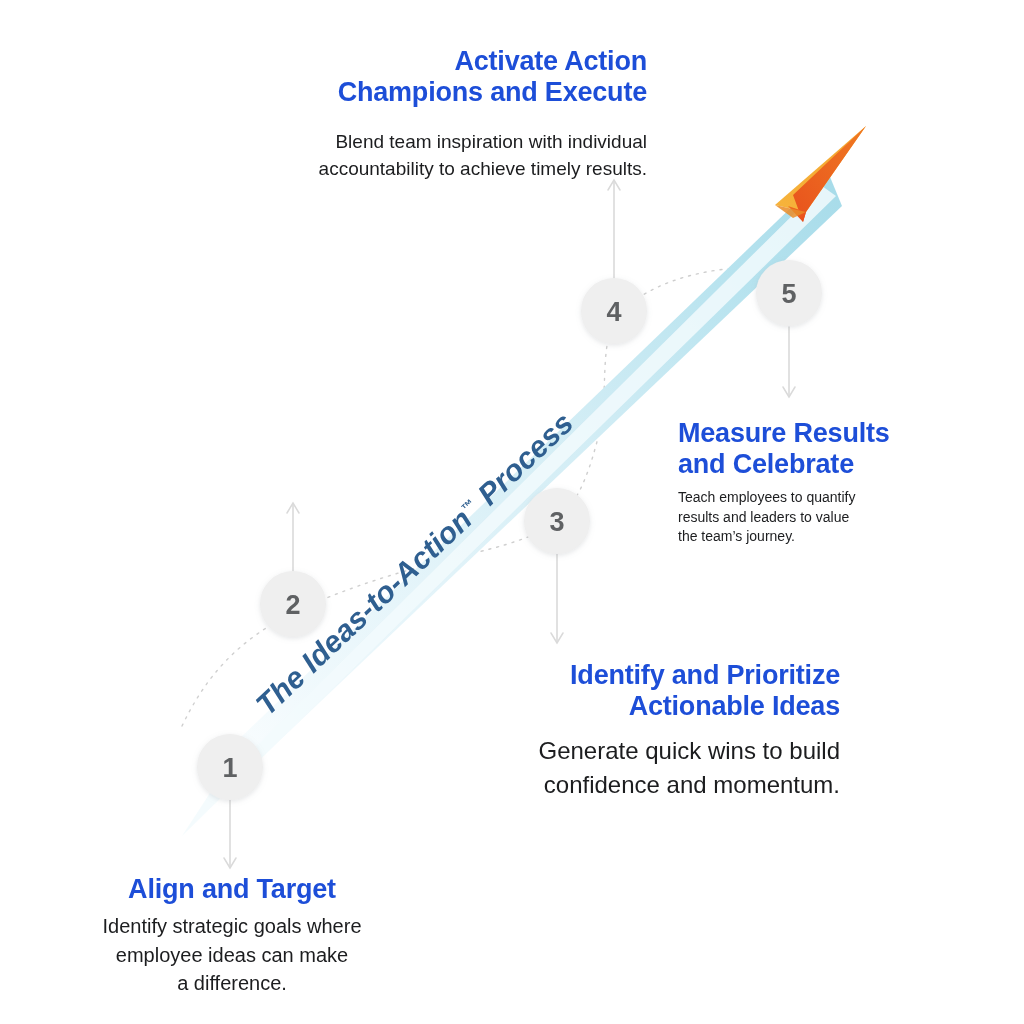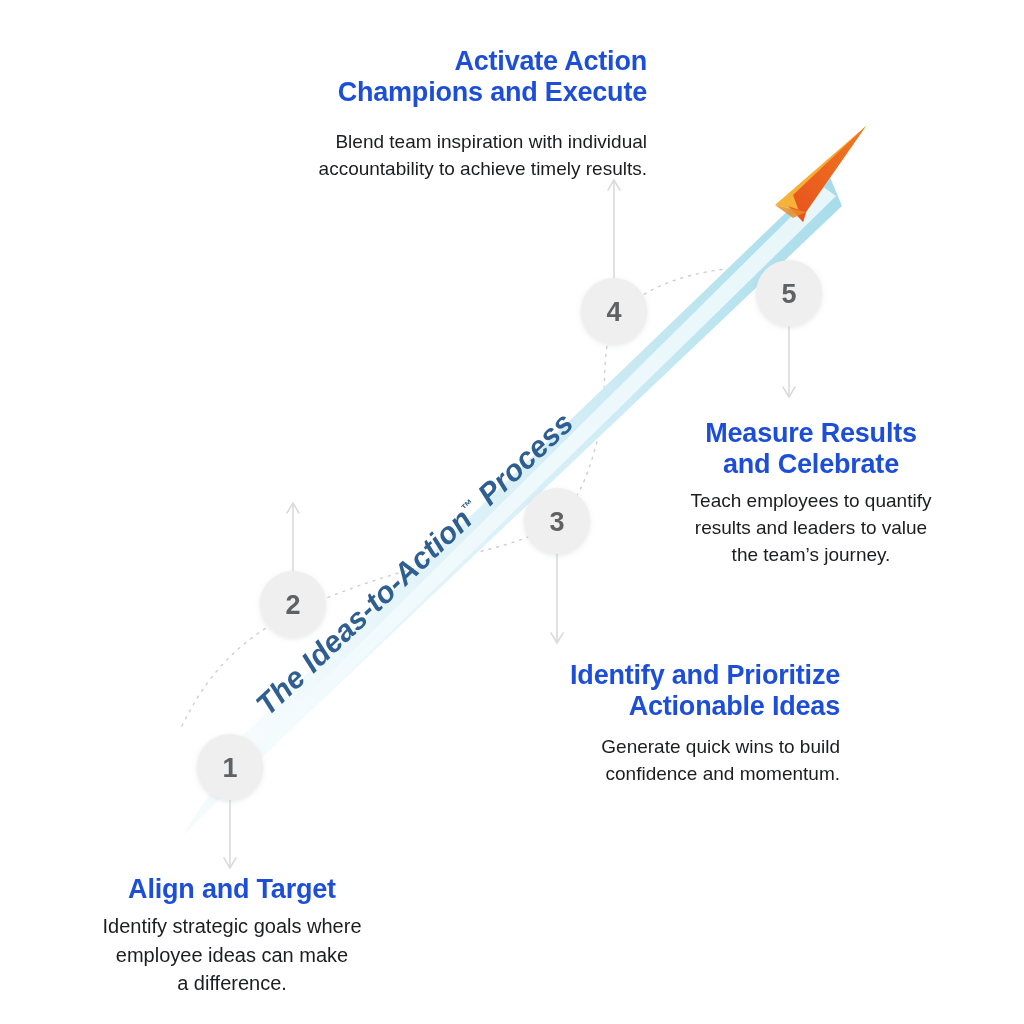--- a/index.html
+++ b/index.html
@@ -61,37 +61,37 @@
   }
   #step-2 .step-title { font-size: 27px; line-height: 1.16; }
   #step-2 .step-desc  { font-size: 19px; line-height: 1.42; }
 
   
   #step-3 {
     left: 510px; top: 660px; width: 330px;
     text-align: right;
   }
   #step-3 .step-title { font-size: 27px; line-height: 1.16; }
-  #step-3 .step-desc  { font-size: 19px; line-height: 1.42; margin-top: 11px; }
+  #step-3 .step-desc  { font-size: 24px; line-height: 1.42; margin-top: 11px; }
 
   
   #step-4 {
     left: 262px; top: 46px; width: 385px;
     text-align: right;
   }
   #step-4 .step-title { font-size: 27px; line-height: 1.16; }
   #step-4 .step-desc  { font-size: 19px; line-height: 1.42; margin-top: 20px; }
 
   
   #step-5 {
     left: 678px; top: 418px; width: 266px;
-    text-align: center;
+    text-align: left;
   }
   #step-5 .step-title { font-size: 27px; line-height: 1.16; }
-  #step-5 .step-desc  { font-size: 19px; line-height: 1.42; }
+  #step-5 .step-desc  { font-size: 14px; line-height: 1.42; }
 
   .badge-num {
     font-family: "Liberation Sans", sans-serif;
     font-size: 27px;
     font-weight: bold;
     fill: #5f6163;
   }
   .band-label {
     font-family: "Liberation Sans", sans-serif;
     font-style: italic;

